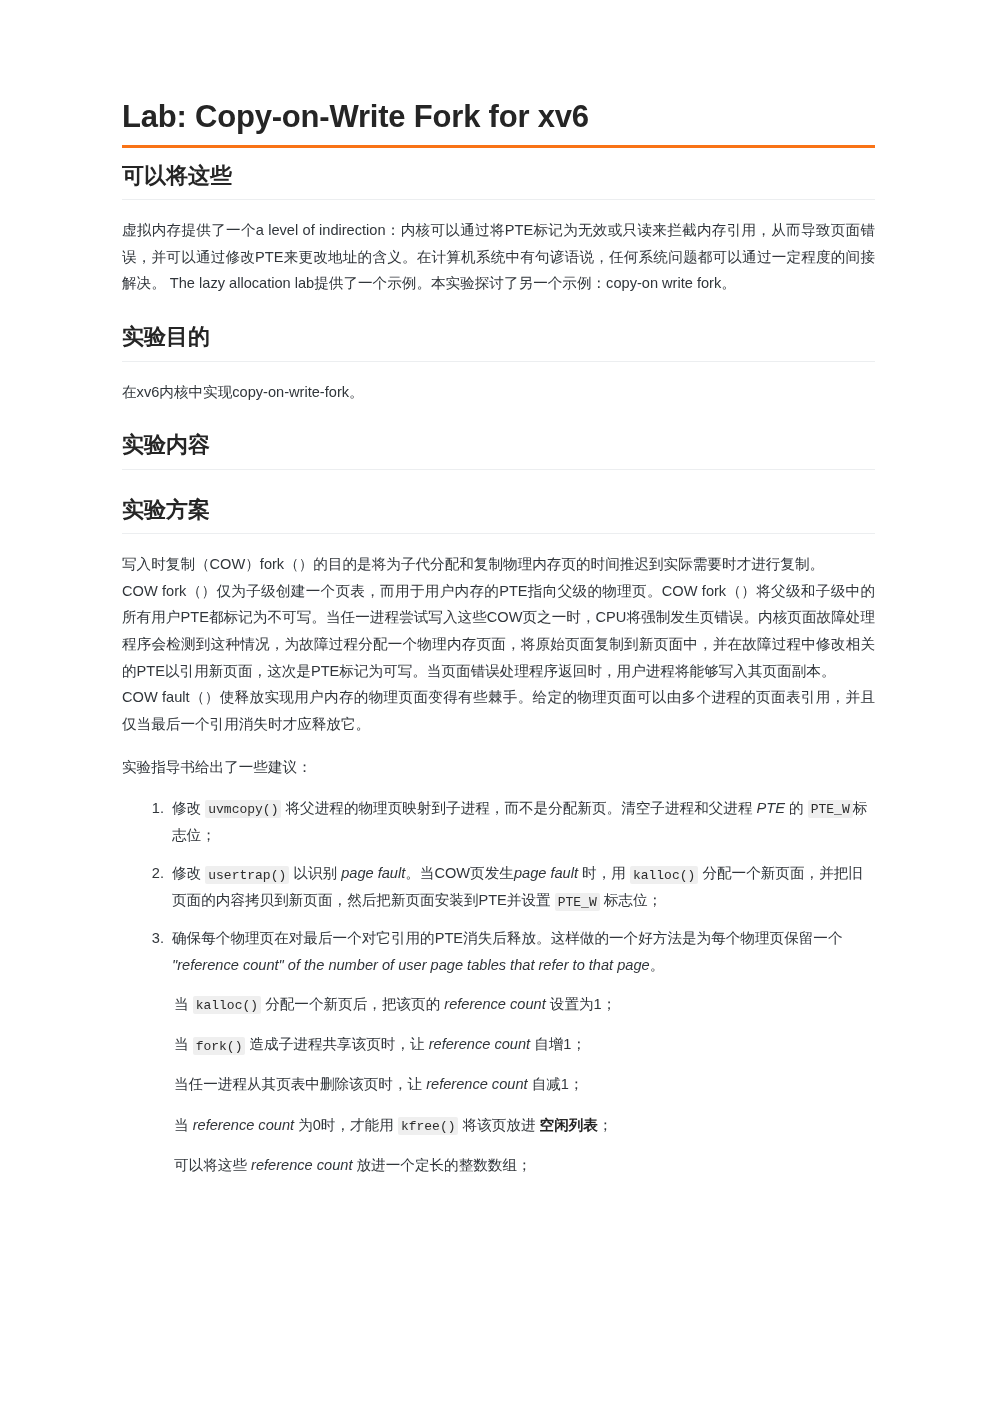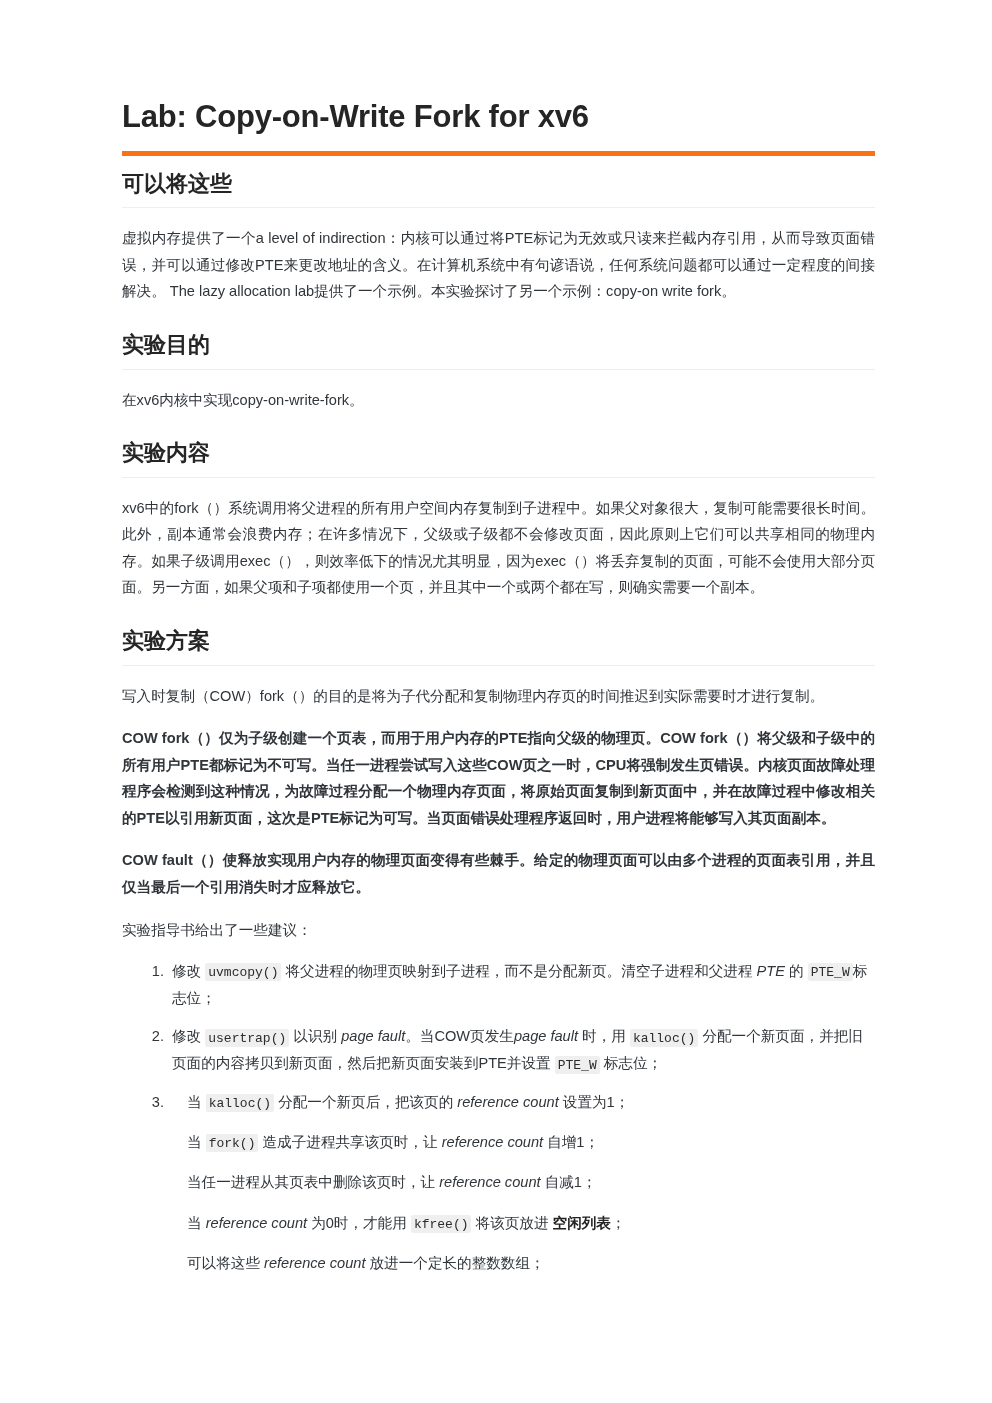--- a/index.html
+++ b/index.html
@@ -28,22 +28,22 @@
     width: 992px;
   }
 
   h1.doc-title {
     font-size: 31px;
     line-height: 1.25;
     font-weight: 700;
     color: #252525;
     margin: 0 0 14px 0;
     letter-spacing: -0.2px;
-    border-bottom: 5px solid #f97316;
-    padding-bottom: 14px;
+    border-bottom: 3px solid #f97316;
+    padding-bottom: 8px;
   }
 
   h2.section-heading {
     font-size: 22px;
     line-height: 1.3;
     font-weight: 700;
     color: #252525;
     margin: 26px 0 0 0;
     padding-bottom: 9px;
     border-bottom: 1px solid #eceef0;
@@ -53,21 +53,21 @@
 
   p.body-text {
     font-size: 14.6px;
     line-height: 1.82;
     color: #30353a;
     margin: 17px 0 0 0;
     text-align: justify;
     text-justify: inter-ideograph;
     word-break: break-word;
   }
-  p.body-text.tight { margin-top: 16px; font-weight: bold; }
+  p.body-text.tight { margin-top: 0; }
 
   ol.advice-list {
     margin: 14px 0 0 0;
     padding-left: 46px;
     font-size: 14.6px;
     line-height: 1.86;
     color: #30353a;
   }
   ol.advice-list > li {
     margin: 0 0 11px 0;
@@ -75,21 +75,21 @@
   }
   ol.advice-list > li:last-child { margin-bottom: 0; }
 
   .sub-lines {
     margin-top: 11px;
   }
   .sub-line {
     font-size: 14.6px;
     line-height: 1.8;
     color: #30353a;
-    margin: 0 0 14px 13px;
+    margin: 0 0 14px 0;
     padding-left: 2px;
   }
   .sub-line:last-child { margin-bottom: 0; }
 
   code, .code {
     font-family: "Liberation Mono", "DejaVu Sans Mono", monospace;
     font-size: 13px;
     background: #efefef;
     color: #2b2b2b;
     padding: 1.5px 3px;
@@ -114,32 +114,31 @@
 
     <h1 class="doc-title">Lab: Copy-on-Write Fork for xv6</h1>
 
     <h2 class="section-heading first">可以将这些</h2>
     <p class="body-text">虚拟内存提供了一个a level of indirection：内核可以通过将PTE标记为无效或只读来拦截内存引用，从而导致页面错误，并可以通过修改PTE来更改地址的含义。在计算机系统中有句谚语说，任何系统问题都可以通过一定程度的间接解决。 The lazy allocation lab提供了一个示例。本实验探讨了另一个示例：copy-on write fork。</p>
 
     <h2 class="section-heading">实验目的</h2>
     <p class="body-text">在xv6内核中实现copy-on-write-fork。</p>
 
     <h2 class="section-heading">实验内容</h2>
-    <p class="body-text">xv6中的fork（）系统调用将父进程的所有用户空间内存复制到子进程中。如果父对象很大，复制可能需要很长时间。此外，副本通常会浪费内存；在许多情况下，父级或子级都不会修改页面，因此原则上它们可以共享相同的物理内存。如果子级调用exec（），则效率低下的情况尤其明显，因为exec（）将丢弃复制的页面，可能不会使用大部分页面。另一方面，如果父项和子项都使用一个页，并且其中一个或两个都在写，则确实需要一个副本。</p>
 
     <h2 class="section-heading">实验方案</h2>
     <p class="body-text">写入时复制（COW）fork（）的目的是将为子代分配和复制物理内存页的时间推迟到实际需要时才进行复制。</p>
     <p class="body-text tight">COW fork（）仅为子级创建一个页表，而用于用户内存的PTE指向父级的物理页。COW fork（）将父级和子级中的所有用户PTE都标记为不可写。当任一进程尝试写入这些COW页之一时，CPU将强制发生页错误。内核页面故障处理程序会检测到这种情况，为故障过程分配一个物理内存页面，将原始页面复制到新页面中，并在故障过程中修改相关的PTE以引用新页面，这次是PTE标记为可写。当页面错误处理程序返回时，用户进程将能够写入其页面副本。</p>
     <p class="body-text tight">COW fault（）使释放实现用户内存的物理页面变得有些棘手。给定的物理页面可以由多个进程的页面表引用，并且仅当最后一个引用消失时才应释放它。</p>
     <p class="body-text">实验指导书给出了一些建议：</p>
 
     <ol class="advice-list">
         <li><span><span>修改 </span><code>uvmcopy()</code><span> 将父进程的物理页映射到子进程，而不是分配新页。清空子进程和父进程 </span><em>PTE</em><span> 的 </span><code>PTE_W</code><span>标志位；</span></span></li>
         <li><span><span>修改 </span><code>usertrap()</code><span> 以识别 </span><em>page fault</em><span>。当COW页发生</span><em>page fault</em><span> 时，用 </span><code>kalloc()</code><span> 分配一个新页面，并把旧页面的内容拷贝到新页面，然后把新页面安装到PTE并设置 </span><code>PTE_W</code><span> 标志位；</span></span></li>
-        <li><div class="sub-lines">
+        <li><span><span>确保每个物理页在对最后一个对它引用的PTE消失后释放。这样做的一个好方法是为每个物理页保留一个 </span><em>"reference count" of the number of user page tables that refer to that page</em><span>。</span></span><div class="sub-lines">
             <div class="sub-line"><span>当 </span><code>kalloc()</code><span> 分配一个新页后，把该页的 </span><em>reference count</em><span> 设置为1；</span></div>
             <div class="sub-line"><span>当 </span><code>fork()</code><span> 造成子进程共享该页时，让 </span><em>reference count</em><span> 自增1；</span></div>
             <div class="sub-line"><span>当任一进程从其页表中删除该页时，让 </span><em>reference count</em><span> 自减1；</span></div>
             <div class="sub-line"><span>当 </span><em>reference count</em><span> 为0时，才能用 </span><code>kfree()</code><span> 将该页放进 </span><strong>空闲列表</strong><span>；</span></div>
             <div class="sub-line"><span>可以将这些 </span><em>reference count</em><span> 放进一个定长的整数数组；</span></div>
           </div></li>
       </ol>
 
   </div>
 </div>

